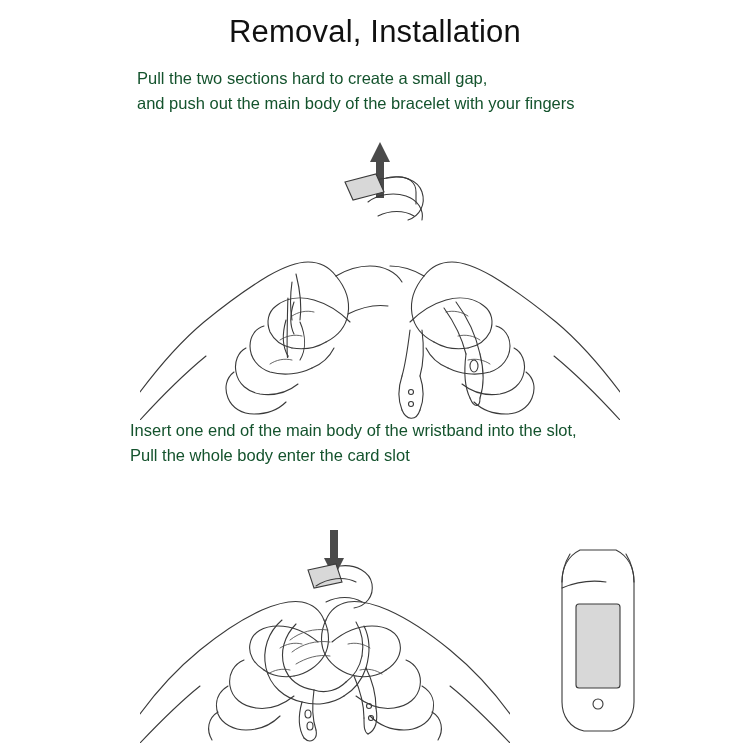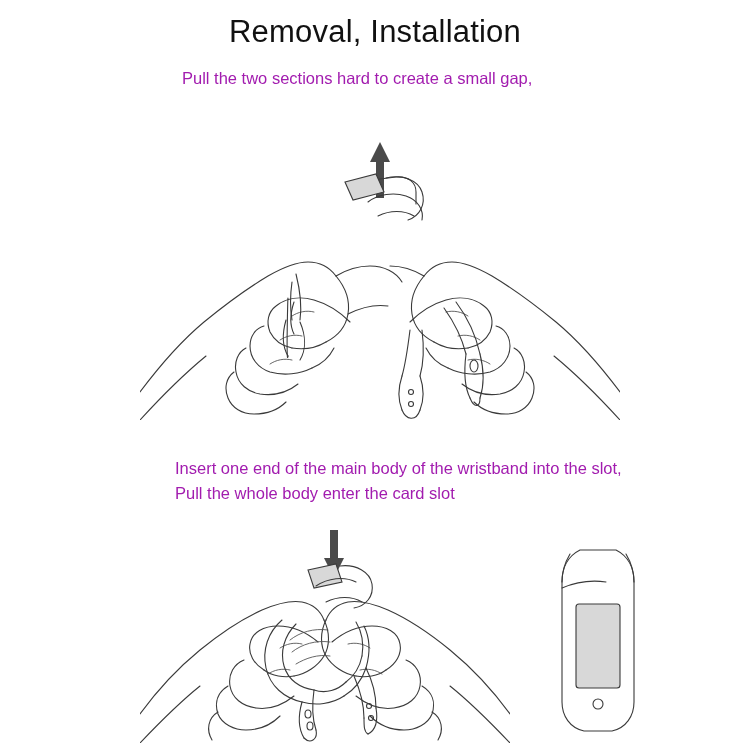--- a/index.html
+++ b/index.html
@@ -29,30 +29,29 @@
     text-align: center;
     font-size: 31px;
     font-weight: 400;
     letter-spacing: 0.2px;
     color: #111;
   }
   .caption {
     position: absolute;
     font-size: 16.5px;
     line-height: 25px;
-    color: #a21caf;
+    color: #14532d;
     white-space: nowrap;
-    margin-left: 45px;
   }
   .caption-1 {
     top: 66px;
     left: 137px;
   }
   .caption-2 {
-    top: 456px;
+    top: 418px;
     left: 130px;
   }
   .figure {
     position: absolute;
   }
   .figure-1 {
     top: 130px;
     left: 140px;
     width: 480px;
     height: 290px;
@@ -96,20 +95,21 @@
 </style>
 </head>
 <body>
 
 <div class="page">
 
   <div class="title">Removal, Installation</div>
 
   <div class="caption caption-1">
     <div>Pull the two sections hard to create a small gap,</div>
+    <div>and push out the main body of the bracelet with your fingers</div>
   </div>
 
   <div class="figure figure-1">
     <svg viewBox="0 0 480 290" width="480" height="290">
 
       <g>
         <path class="arrow" d="M240 12 L250 32 L244 32 L244 68 L236 68 L236 32 L230 32 Z"></path>
       </g>
 
       <g>

